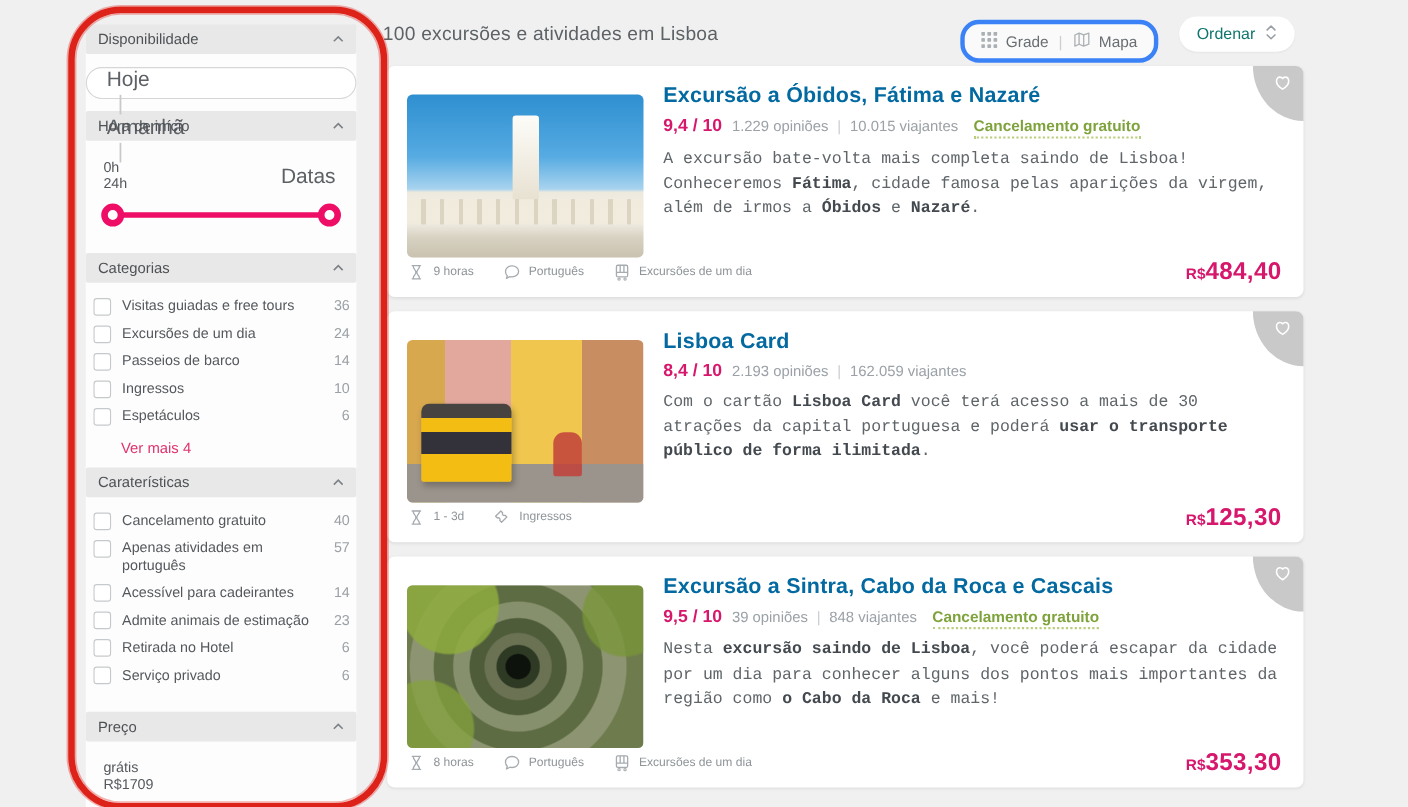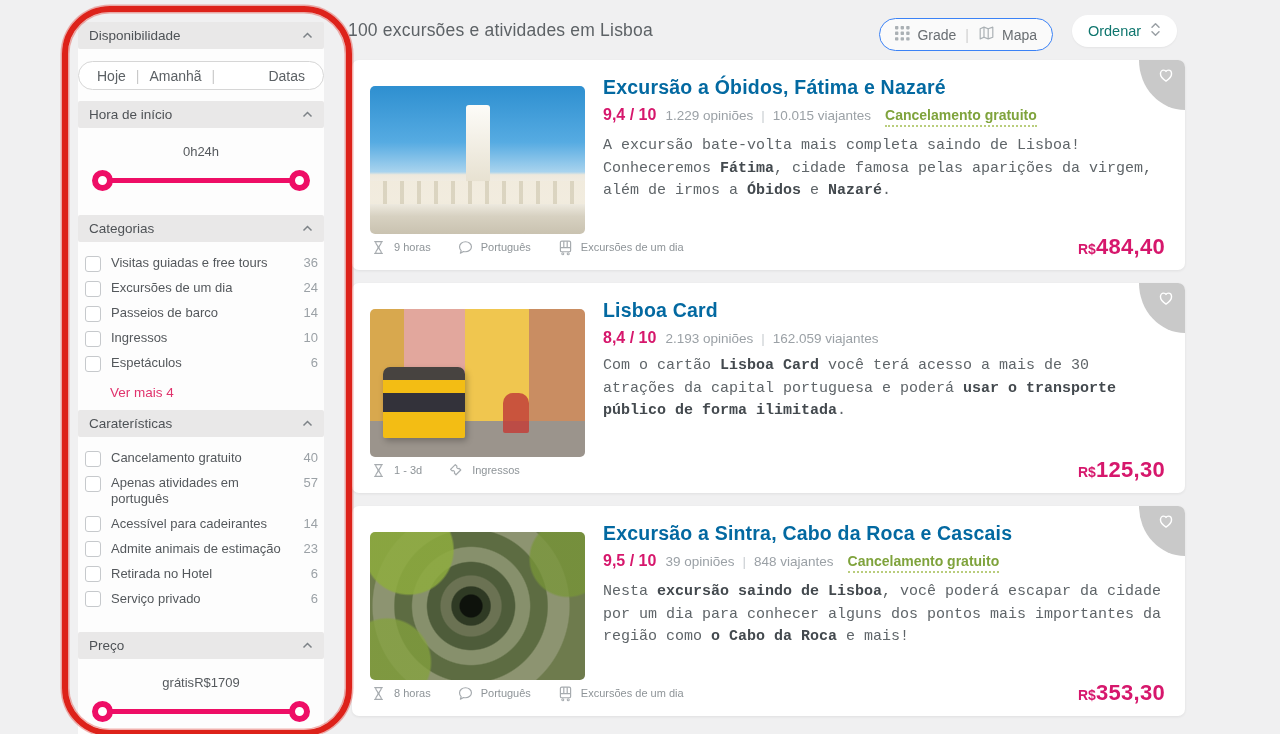--- a/index.html
+++ b/index.html
@@ -6,42 +6,42 @@
   body{width:1280px;height:734px;background:#f0f0f1;font-family:"Liberation Sans",sans-serif;overflow:hidden;position:relative;}
   .page{position:absolute;inset:0;}
 
   
   .annotation-oval{position:absolute;left:62px;top:6px;width:278px;height:718px;border:6px solid #dd221a;border-radius:48px;z-index:60;pointer-events:none;box-shadow:0 0 0 1.5px rgba(221,34,26,.35), inset 0 0 0 1.5px rgba(221,34,26,.35);}
 
   
   .sidebar{position:absolute;left:78px;top:22px;width:246px;background:#fdfdfd;border-radius:6px;padding-bottom:14px;z-index:5;}
   .sec-header{height:27px;background:#e9e8e8;display:flex;align-items:center;justify-content:space-between;padding:0 11px;font-size:13.5px;color:#4e5256;border-radius:2px;cursor:pointer;}
   .sec-header .chev{display:flex;align-items:center;}
-  .date-pill{margin:12px 0 11px 0;height:27px;border:1px solid #d6d6d6;border-radius:16px;background:#fff;display:flex;align-items:center;padding:0 18px;font-size:14px;color:#5c6165;}
+  .date-pill{margin:12px 0 11px 0;height:27px;border:1px solid #d6d6d6;border-radius:16px;background:#fff;display:flex;padding:0 18px;font-size:19px;color:#5c6165;flex-direction:column;}
   .pill-sep{color:#c9c9c9;margin:0 10px;}
   .pill-opt{cursor:pointer;}
   .pill-opt:last-child{margin-left:auto;}
   .slider-block{padding:16px 14px 24px 14px;}
-  .slider-labels{display:flex;justify-content:center;font-size:13px;color:#55595d;padding:0 2px;margin-bottom:11px;}
+  .slider-labels{display:flex;justify-content:flex-start;font-size:13px;color:#55595d;padding:0 2px;margin-bottom:11px;flex-direction:column;}
   .slider{position:relative;height:21px;}
   .slider .track{position:absolute;left:9px;right:9px;top:8px;height:5px;background:#ee0e66;border-radius:3px;}
   .slider .handle{position:absolute;top:0;width:21px;height:21px;border-radius:50%;background:#fff;border:6px solid #ee0e66;box-sizing:border-box;cursor:grab;}
   .slider .handle.h-left{left:0;}
   .slider .handle.h-right{right:0;}
   .filter-list{padding:13px 6px 4px 7px;}
   .filter-row{display:flex;align-items:flex-start;margin-bottom:8.5px;line-height:16px;cursor:pointer;}
   .cb{flex:none;width:14px;height:14px;border:1.5px solid #c6c9cc;border-radius:3px;background:#fff;margin-right:10px;margin-top:0.5px;}
   .flabel{flex:1;font-size:13px;color:#54585c;}
   .fcount{margin-left:6px;font-size:13px;color:#9ba1a6;}
   .see-more{margin:1px 0 10px 32px;font-size:13.5px;color:#e0336d;cursor:pointer;}
   .mt8{margin-top:8px;} .mt12{margin-top:12px;}
 
   
   .page-title{position:absolute;left:348px;top:20px;font-size:17.5px;color:#5d6266;letter-spacing:.2px;}
-  .view-toggle{position:absolute;right:227px;top:18px;height:31px;border:1px solid #3b82f6;border-radius:17px;background:#fafafa;display:flex;align-items:center;padding:0 15px;font-size:14px;color:#696e72;gap:9px;}
+  .view-toggle{position:absolute;right:227px;top:18px;height:31px;border:4px solid #3b82f6;border-radius:17px;background:#fafafa;display:flex;align-items:center;padding:0 15px;font-size:14px;color:#696e72;gap:9px;}
   .toggle-seg{display:flex;align-items:center;gap:7px;cursor:pointer;}
   .toggle-sep{color:#cfcfcf;}
   .sort-btn{position:absolute;right:103px;top:15px;width:105px;height:32px;background:#fff;border-radius:16px;display:flex;align-items:center;justify-content:center;gap:9px;font-size:14.5px;color:#0f766e;box-shadow:0 1px 2px rgba(0,0,0,.05);cursor:pointer;}
 
   
   .cards{position:absolute;left:352px;top:60px;width:833px;}
   .card{position:relative;background:#fff;border-radius:7px;height:210px;margin-bottom:13px;box-shadow:0 1px 3px rgba(0,0,0,.07);display:flex;flex-direction:column;padding:16px 20px 10px 18px;box-sizing:border-box;cursor:pointer;}
   .card-top{display:flex;flex:1;}
   .timg{flex:none;width:215px;height:148px;border-radius:5px;position:relative;overflow:hidden;margin-top:10px;}
   .cbody{flex:1;padding-left:18px;min-width:0;}

